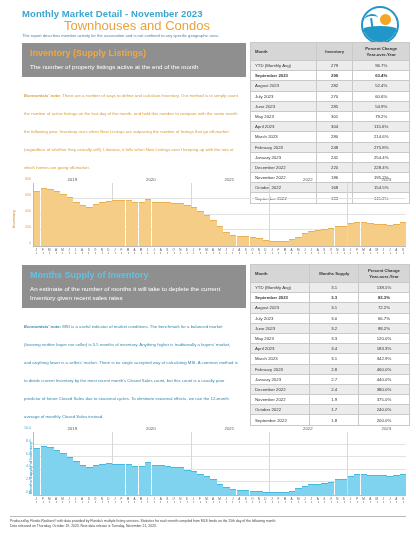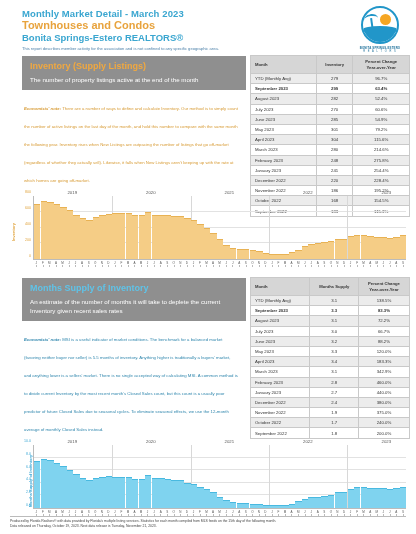--- a/index.html
+++ b/index.html
@@ -7,21 +7,21 @@
     width: 416px; height: 534px;
     background: #ffffff;
     font-family: "Liberation Sans", sans-serif;
     overflow: hidden;
   }
   .page { position: relative; width: 416px; height: 534px; padding: 0; }
 
   
   .header { position: relative; padding: 8px 0 2px 22px; }
   .hdr-line1 { font-size: 9.5px; color: #3aa6d0; font-weight: 700; letter-spacing: .1px; line-height: 12px; }
-  .hdr-line2 { font-size: 11px; color: #e8a33d; font-weight: 700; line-height: 11px; }
+  .hdr-line2 { font-size: 13px; color: #e8a33d; font-weight: 400; line-height: 11px; margin-left: 42px; }
   .hdr-line3 { font-size: 9.5px; color: #3aa6d0; font-weight: 700; line-height: 13px; }
   .hdr-sub   { font-size: 4.1px; color: #4a7fa8; line-height: 7px; padding-top: 1px; }
 
   
   .logo-wrap { position: absolute; top: 6px; right: 10px; width: 52px; text-align: center; }
   .logo-circle {
     width: 38px; height: 38px; border-radius: 50%;
     background: #ffffff; border: 2.5px solid #2196c9;
     margin: 0 auto; position: relative; overflow: hidden;
   }
@@ -108,23 +108,22 @@
   .footer { position: absolute; left: 10px; right: 10px; bottom: 5px; }
   .footer-rule { border-top: .5px solid #bbb; margin-bottom: 2px; }
   .footer-txt { font-size: 3.4px; color: #444; line-height: 5px; }
 </style>
 </head>
 <body>
 
 <div class="page">
 
   <div class="header">
-    <div class="hdr-line1">Monthly Market Detail - March 2023</div>
+    <div class="hdr-line1">Monthly Market Detail - November 2023</div>
     <div class="hdr-line2">Townhouses and Condos</div>
-    <div class="hdr-line3">Bonita Springs-Estero REALTORS®</div>
     <div class="hdr-sub">This report describes member activity for the association and is not confined to any specific geographic area.</div>
 
     <div class="logo-wrap">
       <div class="logo-circle">
         <div class="logo-sun"></div>
         <div class="logo-palm"></div>
         <div class="logo-water"></div>
       </div>
       <div class="logo-txt1">BONITA SPRINGS-ESTERO</div>
       <div class="logo-txt2">R E A L T O R S</div>

